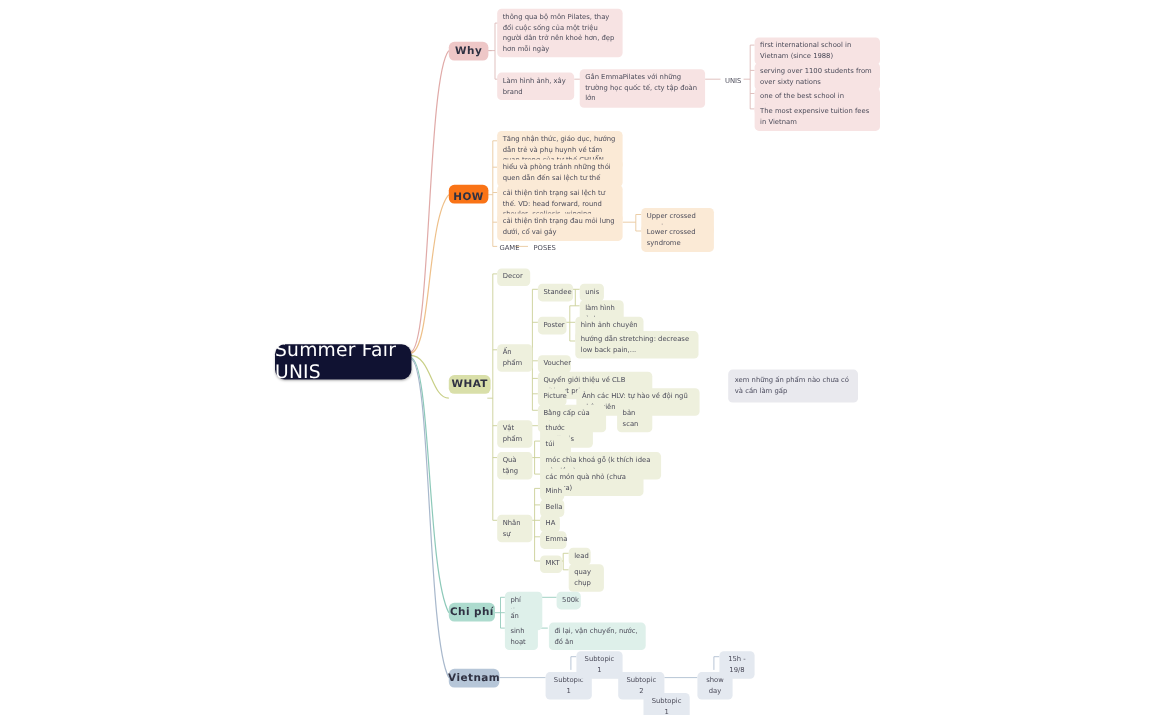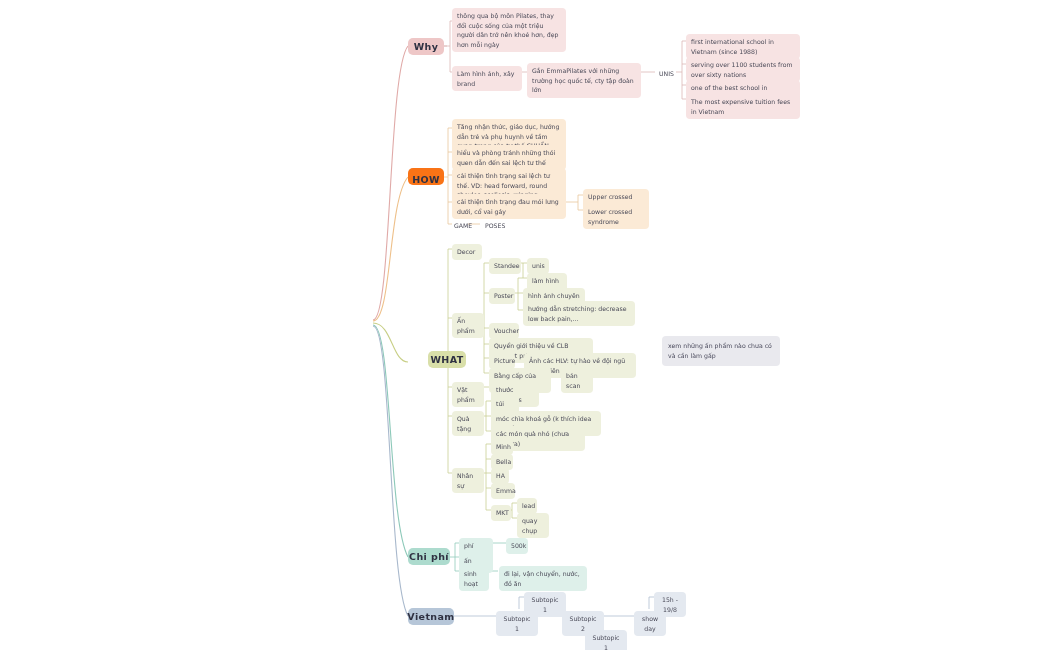--- a/index.html
+++ b/index.html
@@ -128,20 +128,23 @@
     <g fill="none" stroke="#aebed0" stroke-width="0.8">
       <path d="M454 616 H 496"></path>
       <path d="M538 616 H 562"></path>
       <path d="M604 616 H 634"></path>
       <path d="M519 609 V 597 H 524"></path>
       <path d="M580 623 V 635 H 585"></path>
       <path d="M649 609 V 597 H 654"></path>
     </g>
   </svg>
 
+  <div class="node root" style="left:250px;top:313px;width:124px;height:32px;">
+    <span>Summer Fair UNIS</span>
+  </div>
 
   <div class="node branch b-why" style="left:408px;top:38px;width:36px;height:17px;text-align:right;">
     <span>Why</span>
   </div>
   <div class="node leaf t-why" style="left:452px;top:8px;width:114px;">thông qua bộ môn Pilates, thay đổi cuộc sống của một triệu người dân trở nên khoẻ hơn, đẹp hơn mỗi ngày</div>
   <div class="node leaf t-why" style="left:452px;top:66px;width:70px;">Làm hình ảnh, xây brand</div>
   <div class="node leaf t-why" style="left:527px;top:63px;width:114px;">Gắn EmmaPilates với những trường học quốc tế, cty tập đoàn lớn</div>
   <div class="node leaf plain" style="left:655px;top:67px;width:22px;">UNIS</div>
   <div class="node leaf t-why" style="left:686px;top:34px;width:114px;">first international school in Vietnam (since 1988)</div>
   <div class="node leaf t-why" style="left:686px;top:57px;width:114px;">serving over 1100 students from over sixty nations</div>
@@ -153,21 +156,21 @@
   </div>
   <div class="node leaf t-how" style="left:452px;top:119px;width:114px;">Tăng nhận thức, giáo dục, hướng dẫn trẻ và phụ huynh về tầm quan trọng của tư thế CHUẨN</div>
   <div class="node leaf t-how" style="left:452px;top:145px;width:114px;">hiểu và phòng tránh những thói quen dẫn đến sai lệch tư thế</div>
   <div class="node leaf t-how" style="left:452px;top:168px;width:114px;">cải thiện tình trạng sai lệch tư thế. VD: head forward, round shouler, scoliosis, winging</div>
   <div class="node leaf t-how" style="left:452px;top:194px;width:114px;">cải thiện tình trạng đau mỏi lưng dưới, cổ vai gáy</div>
   <div class="node leaf t-how" style="left:583px;top:189px;width:66px;">Upper crossed syndrome</div>
   <div class="node leaf t-how" style="left:583px;top:204px;width:66px;">Lower crossed syndrome</div>
   <div class="node leaf plain" style="left:450px;top:219px;width:26px;">GAME</div>
   <div class="node leaf plain" style="left:481px;top:219px;width:28px;">POSES</div>
 
-  <div class="node branch b-what" style="left:408px;top:351px;width:38px;height:17px;margin-left:20px;">
+  <div class="node branch b-what" style="left:408px;top:341px;width:38px;height:17px;">
     <span>WHAT</span>
   </div>
   <div class="node leaf t-what" style="left:452px;top:244px;width:30px;">Decor</div>
   <div class="node leaf t-what" style="left:452px;top:313px;width:32px;">Ấn phẩm</div>
 
   <div class="node leaf t-what" style="left:489px;top:258px;width:32px;">Standee</div>
   <div class="node leaf t-what" style="left:527px;top:258px;width:22px;">unis</div>
   <div class="node leaf t-what" style="left:527px;top:273px;width:40px;">làm hình ảnh</div>
 
   <div class="node leaf t-what" style="left:489px;top:288px;width:26px;">Poster</div>

